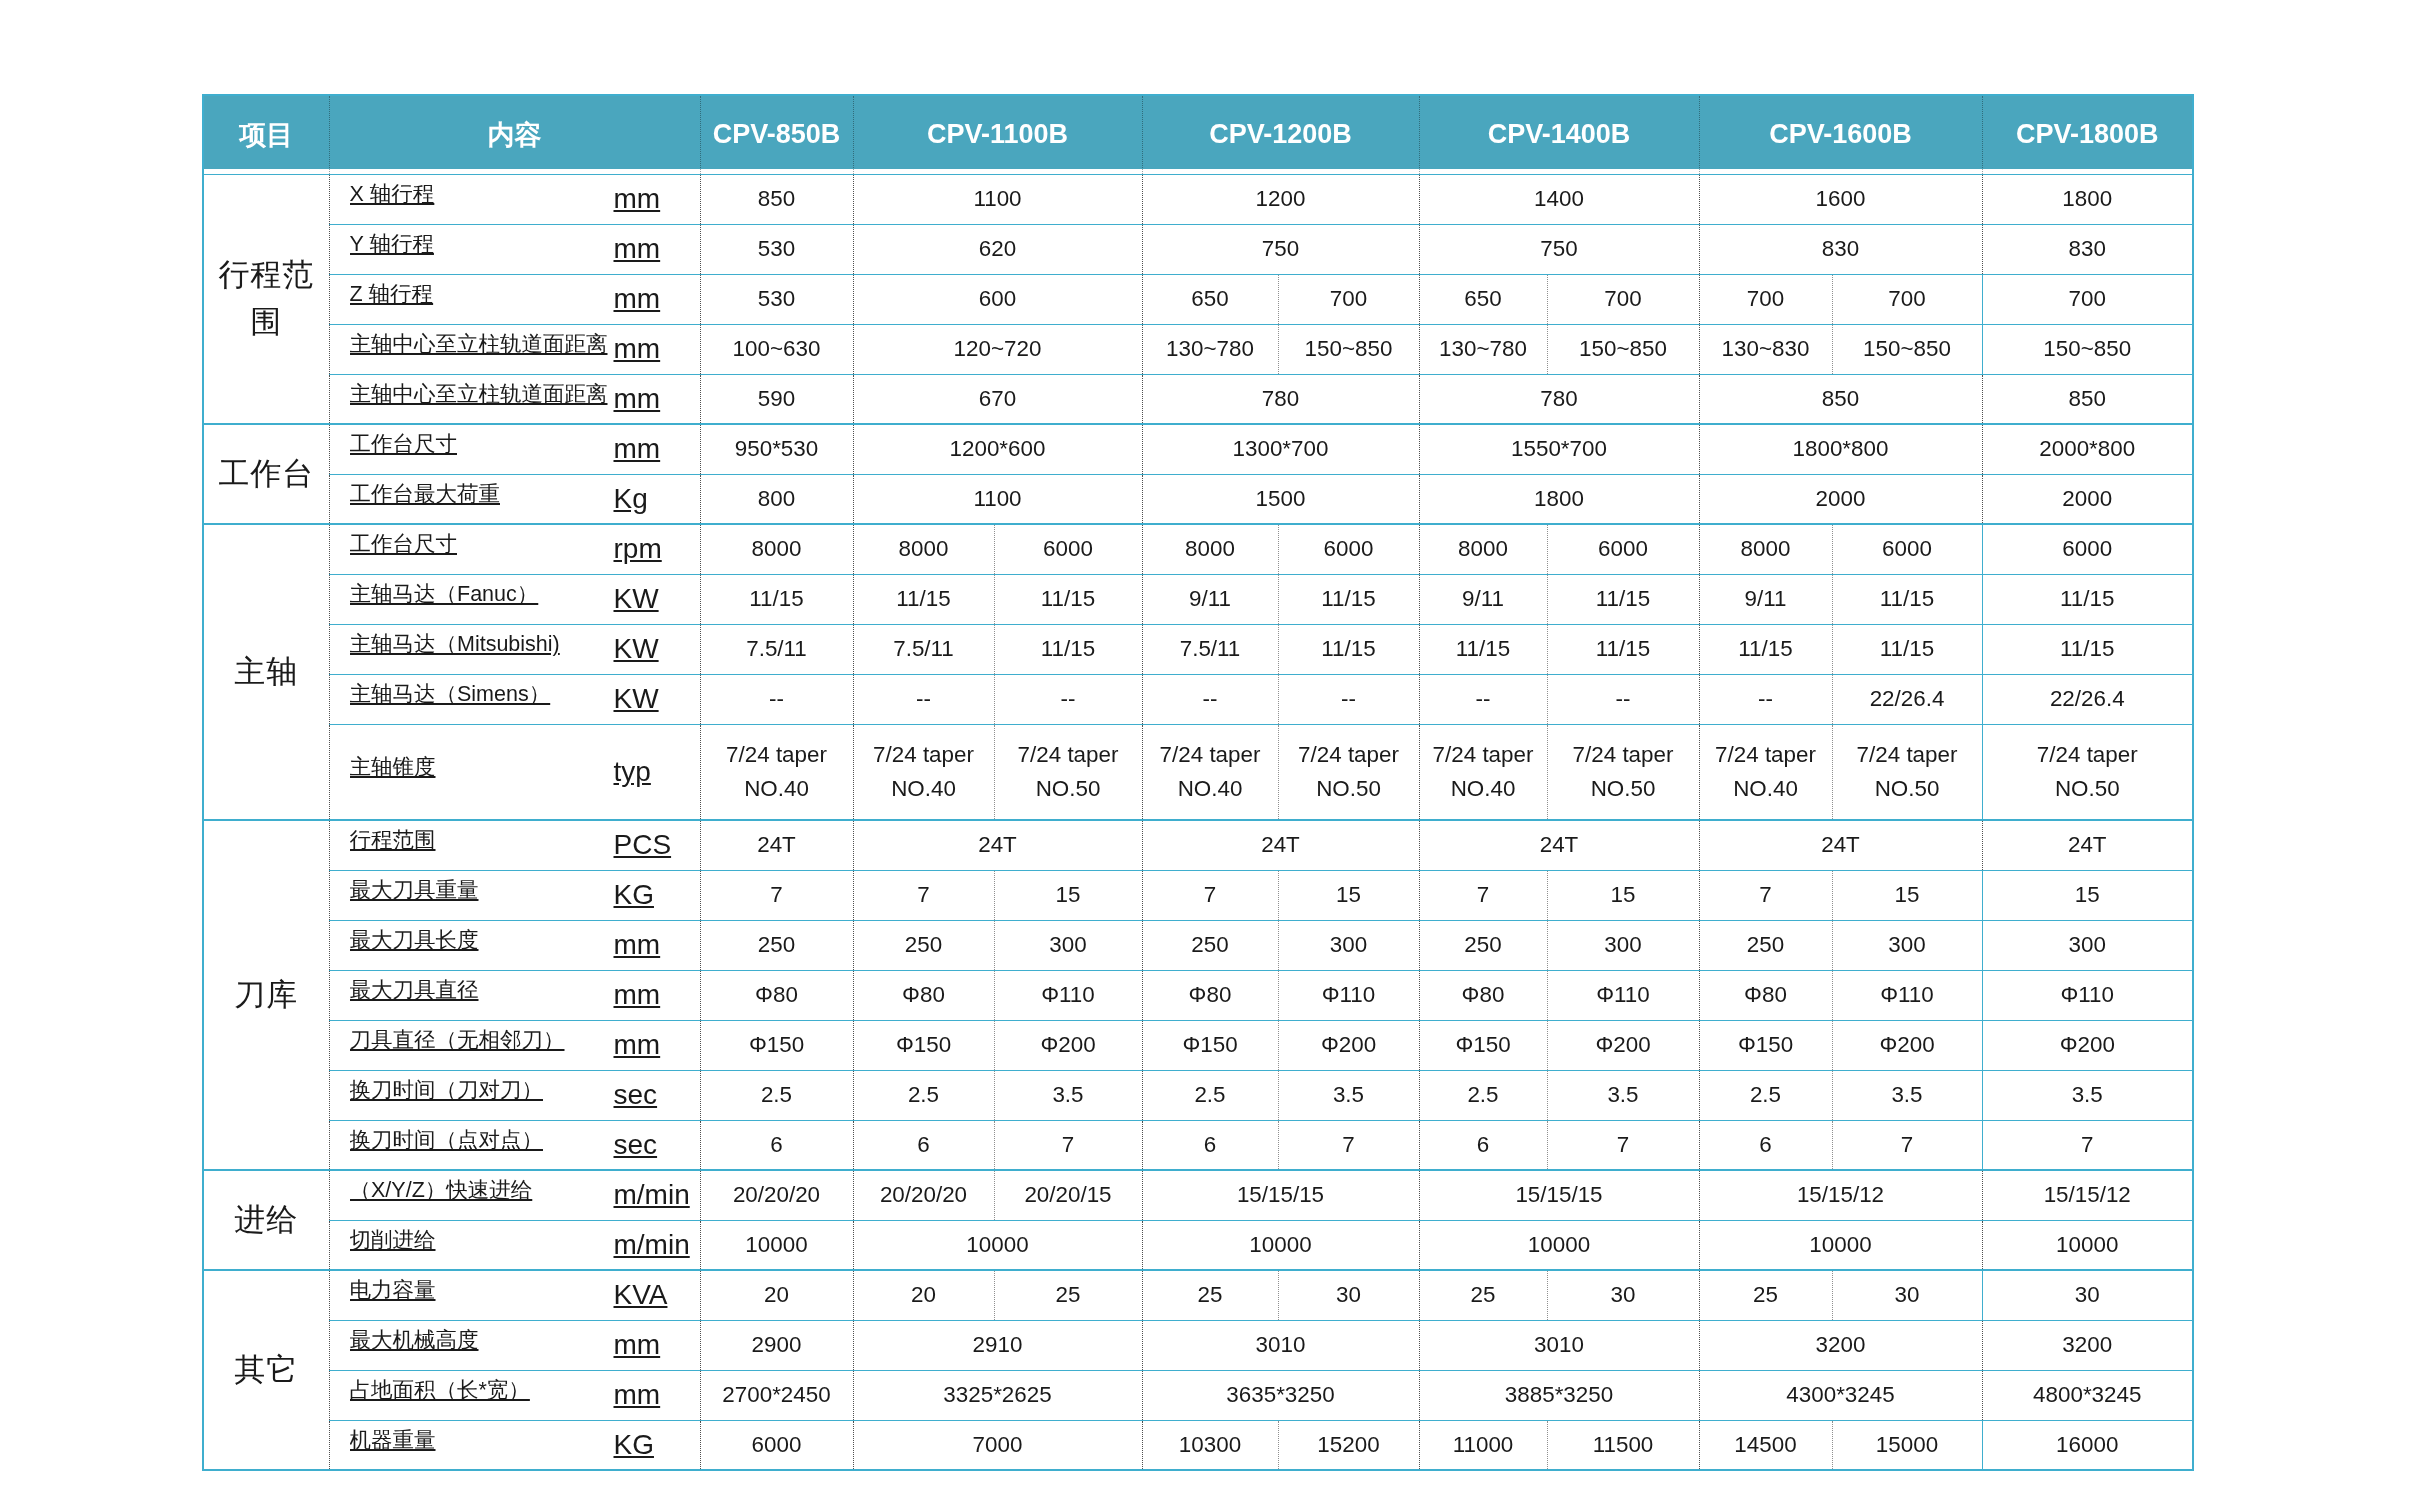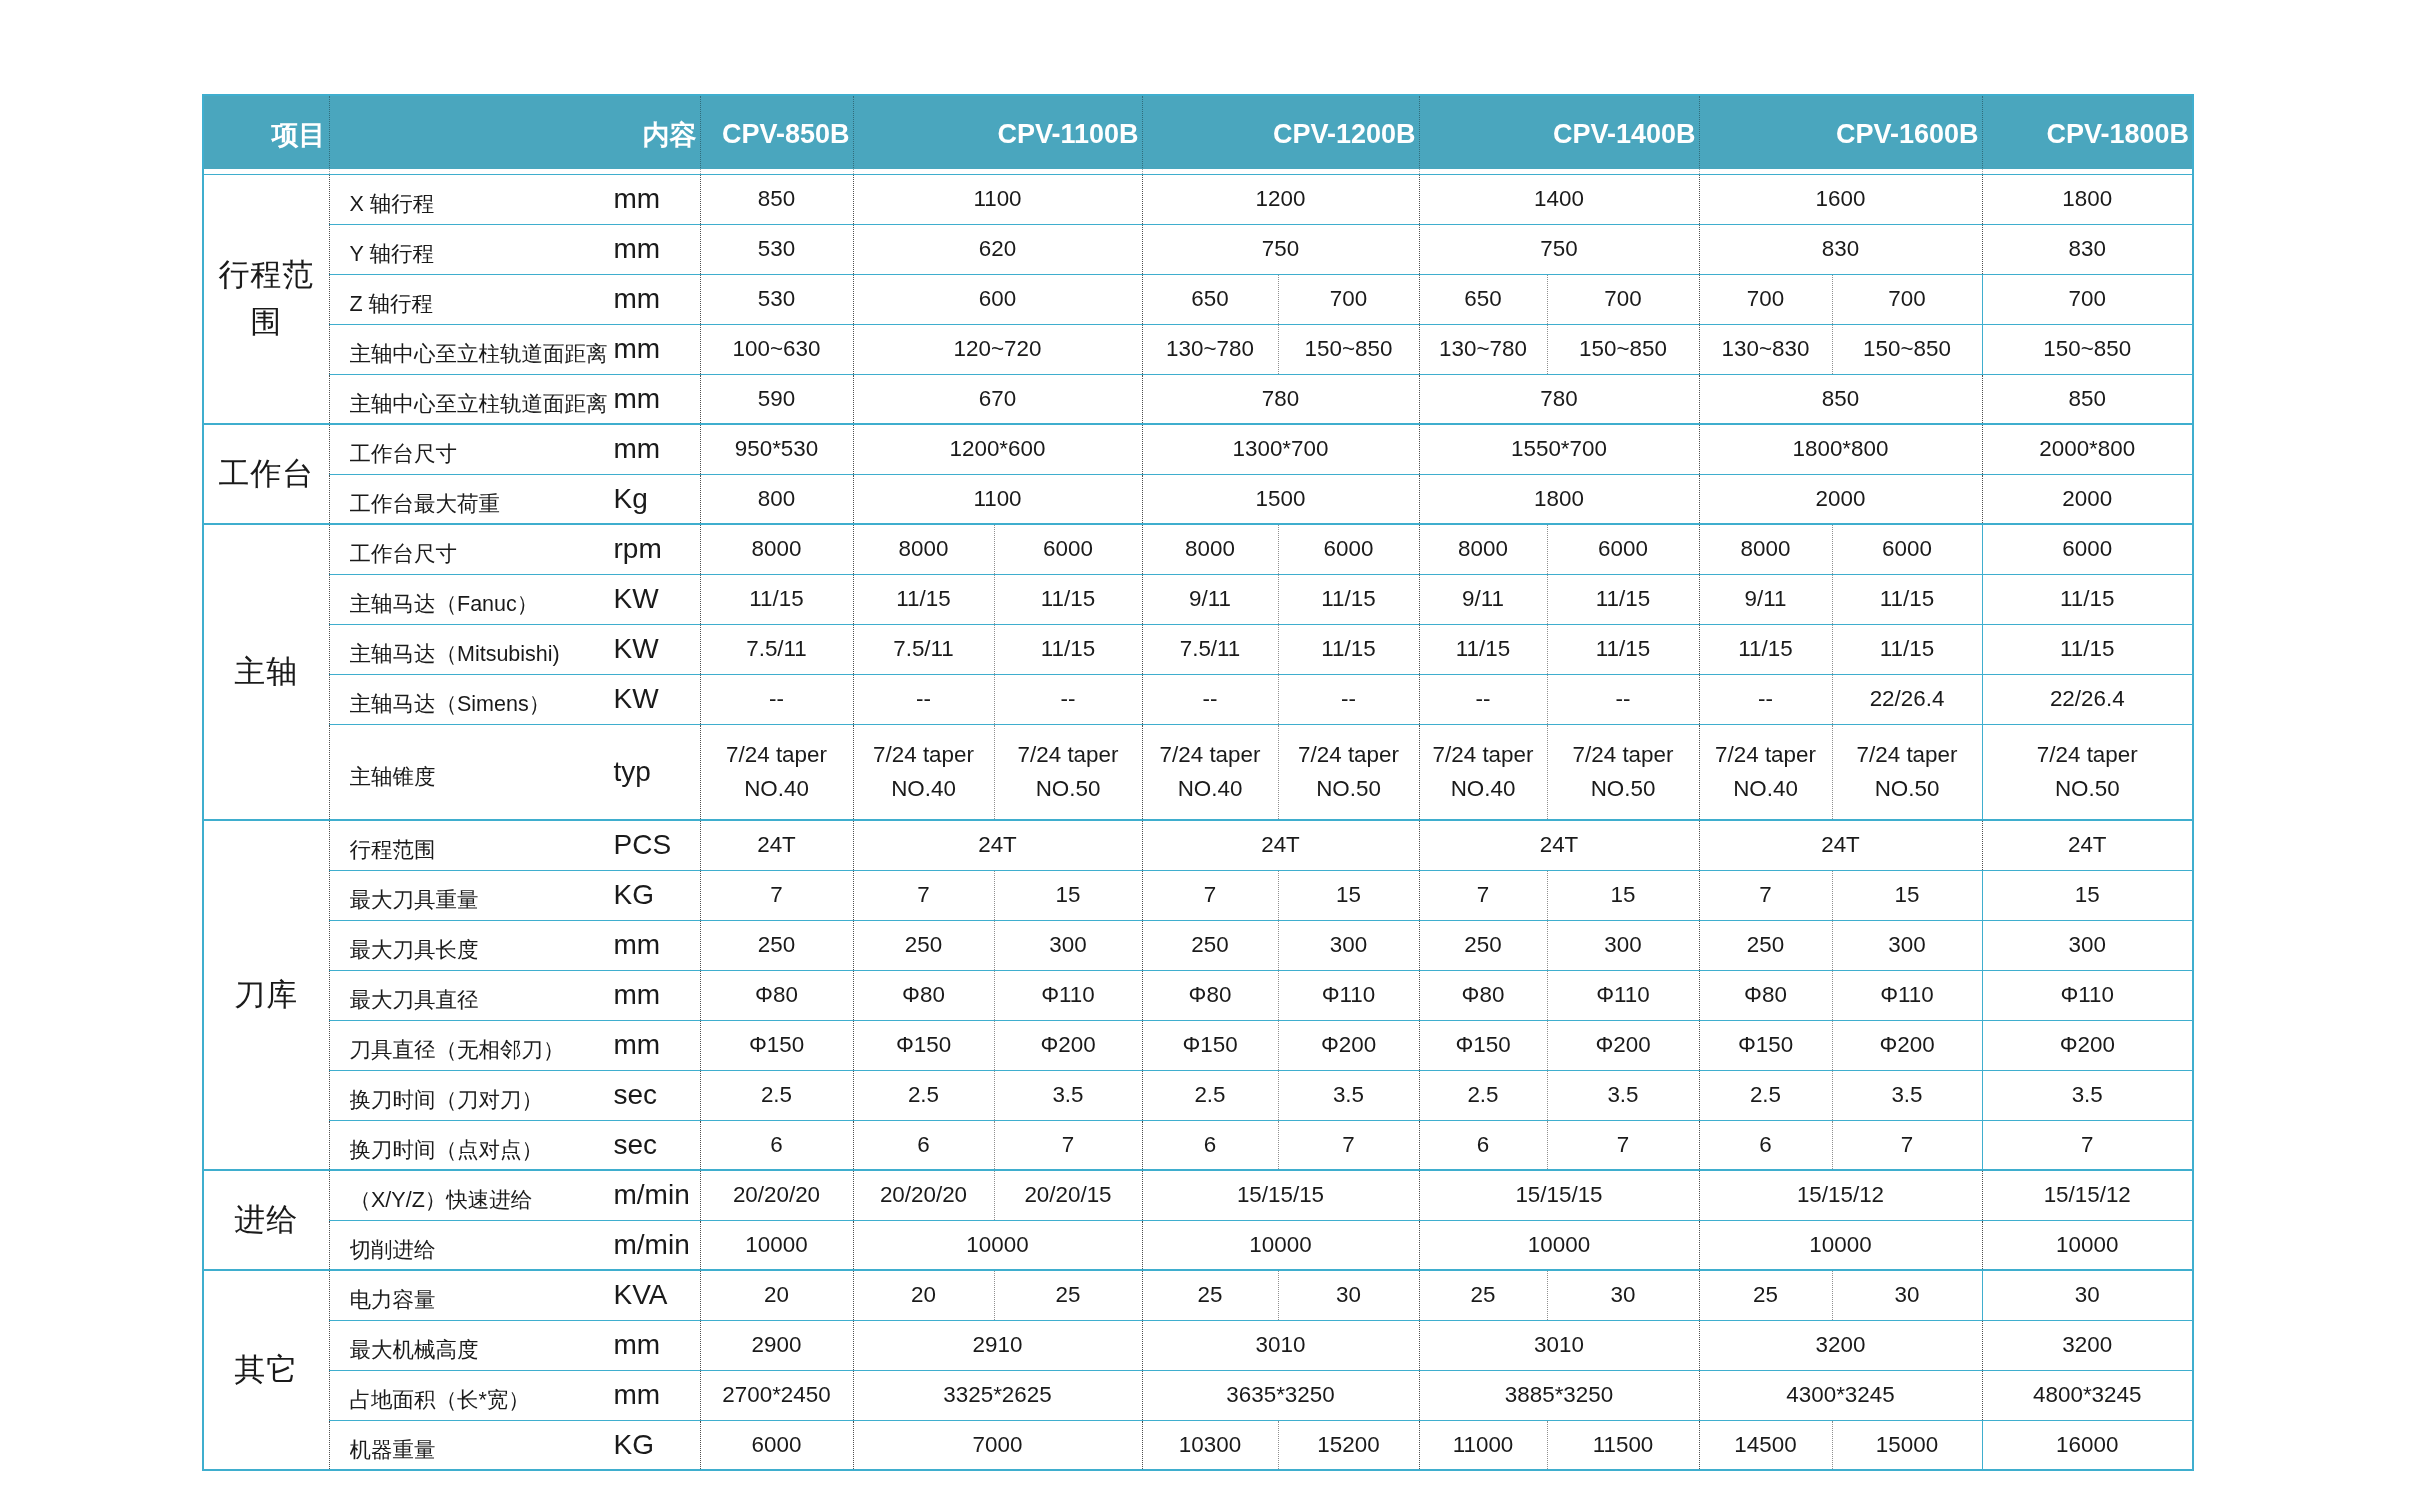--- a/index.html
+++ b/index.html
@@ -19,37 +19,37 @@
   }
   .table-wrap{position:absolute;left:202px;top:94px;}
   table{
     border-collapse:collapse;table-layout:fixed;width:1989px;
     border:2.7px solid var(--line);background:#ffffff;
   }
   thead tr{height:79px;border-bottom:1.8px solid var(--line);}
   thead th{
     background:linear-gradient(to bottom,var(--header-bg) 0,var(--header-bg) calc(100% - 5.4px),#ffffff calc(100% - 5.4px));
     color:var(--header-text);font-size:27px;font-weight:bold;
-    text-align:right;vertical-align:middle;padding:3px;
+    text-align:center;vertical-align:middle;padding:12px;
     border-left:0.9px dotted rgba(20,40,45,0.45);
   }
   thead th:first-child{border-left:none;}
   tbody tr{height:50px;border-top:1.8px solid var(--line);}
   tbody tr.gs{border-top:2.7px solid var(--line);}
   tbody tr.tall{height:96px;}
   td{
     padding:0;text-align:center;vertical-align:middle;
     font-size:22.4px;color:var(--body-text);white-space:pre-line;line-height:1.5;
   }
   td.mod{border-left:0.9px dotted var(--modline);}
   td.sub{border-left:0.9px dotted var(--subline);}
   td.hl{border-left:1.8px solid var(--line);}
   td.group-cell{font-size:31px;letter-spacing:0.9px;}
   td.label-cell{border-left:0.9px dotted var(--modline);}
-  .lblwrap{display:flex;align-items:flex-end;padding-left:20px;}
+  .lblwrap{display:flex;align-items:flex-start;padding-left:20px;text-decoration:underline;}
   .lbl{flex:1;text-align:left;font-size:21.5px;white-space:nowrap;overflow:hidden;}
   .unit{width:86px;text-align:left;font-size:28px;flex:none;}
 </style>
 </head>
 <body>
 
 <div class="table-wrap">
   <table>
     <colgroup>
         <col style="width: 126px;">

